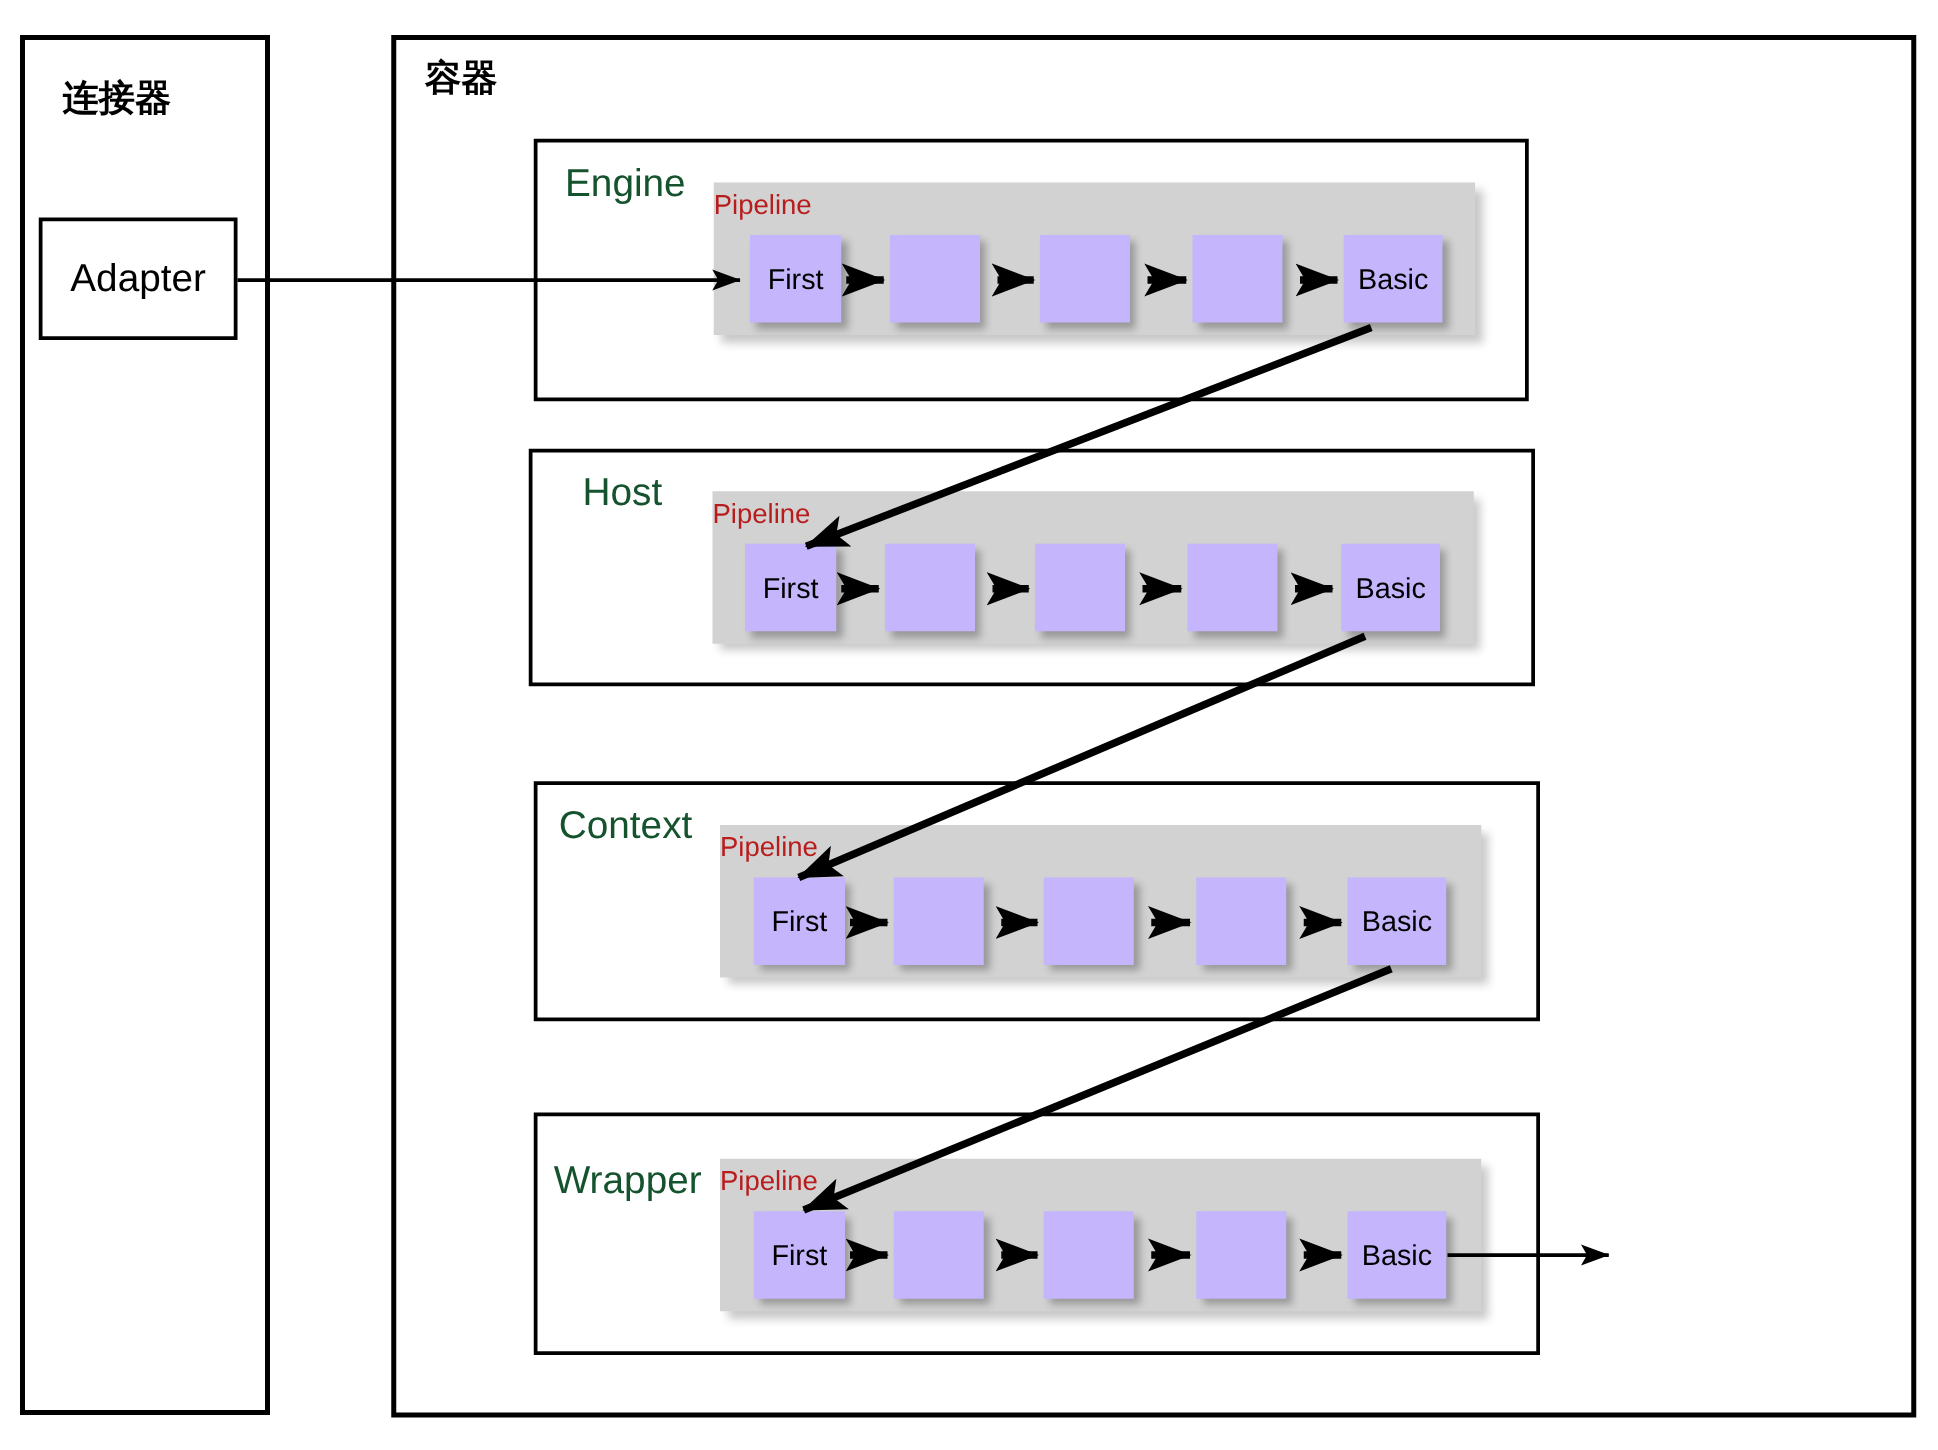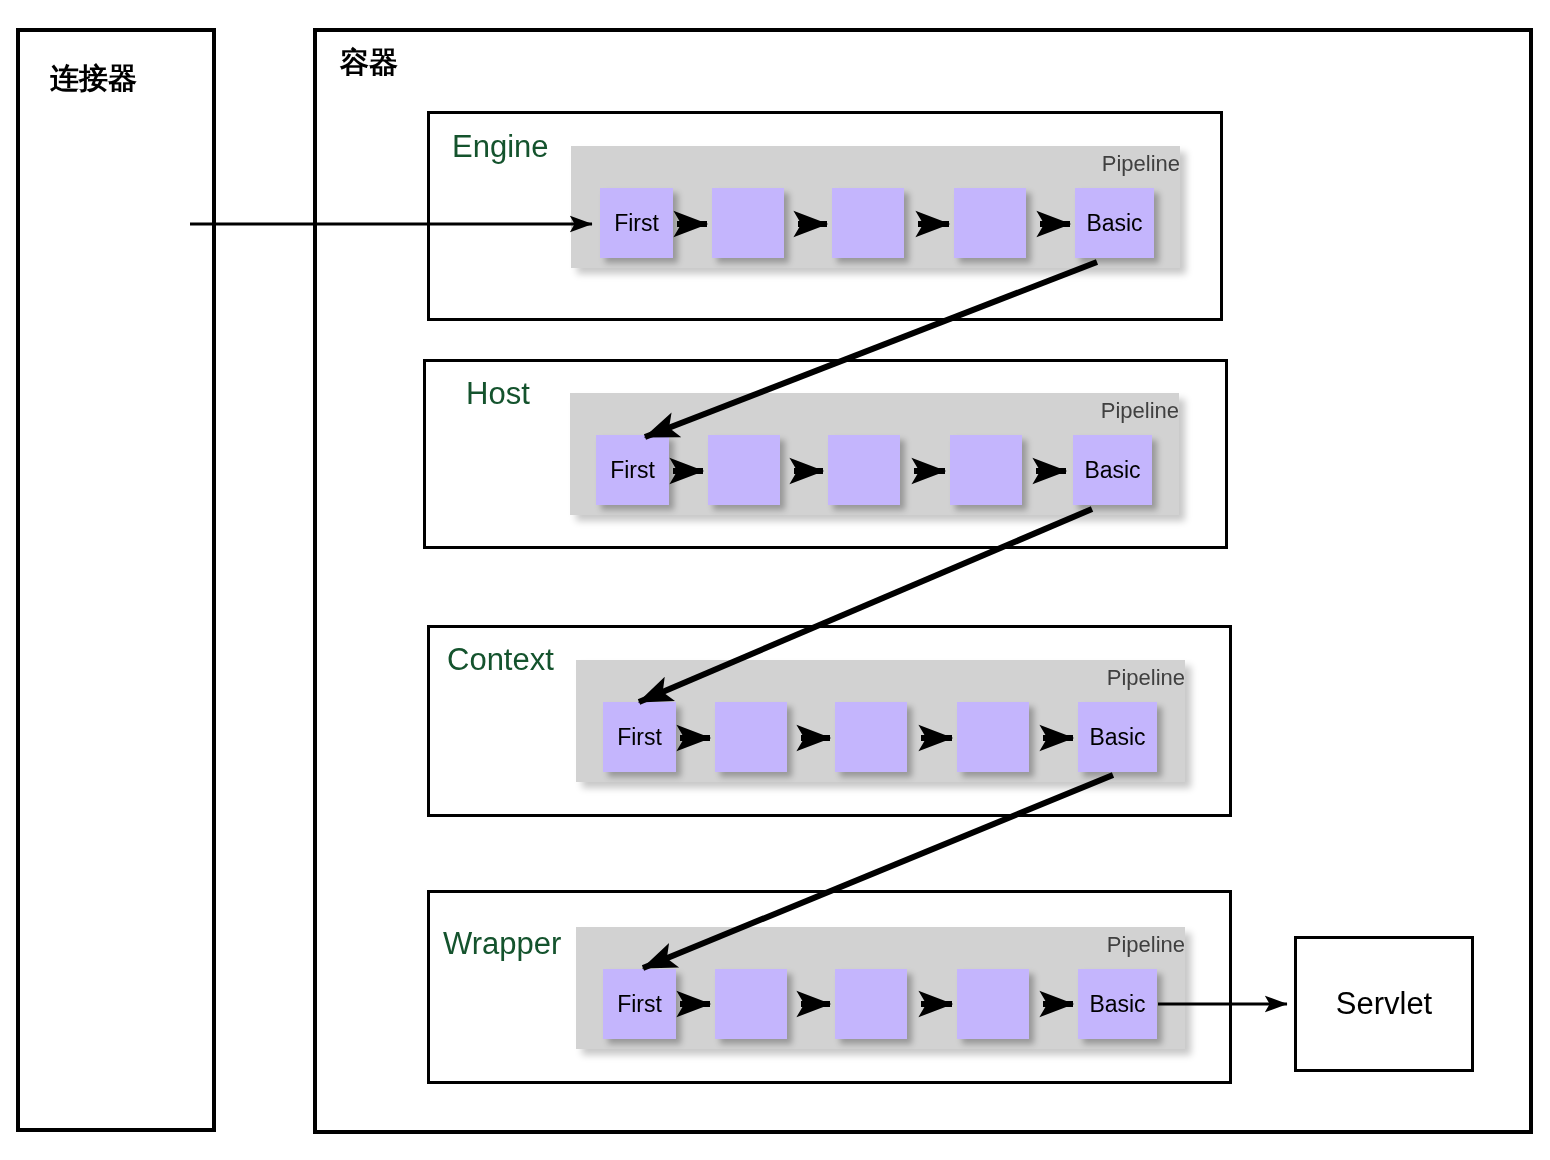--- a/index.html
+++ b/index.html
@@ -71,23 +71,23 @@
   .pipeline {
     position: absolute;
     background: #d2d2d2;
     box-shadow: 6px 6px 7px rgba(0,0,0,0.22);
   }
   .pipeline-title {
     position: absolute;
     top: 7px;
     left: 0;
     right: 0;
-    text-align: right;
+    text-align: left;
     font-size: 22px;
-    color: #404040;
+    color: #b91c1c;
     line-height: 1;
   }
 
   
   .valve {
     position: absolute;
     background: #c4b5fd;
     box-shadow: 5px 5px 6px rgba(0,0,0,0.28);
     display: flex;
     align-items: center;
@@ -106,20 +106,23 @@
   }
 </style>
 </head>
 <body>
 
 <div id="canvas">
 
   <div class="frame" style="left:16px; top:28px; width:200px; height:1104px;"></div>
   <div class="frame-label cjk-label" style="left:50px; top:64px;">连接器</div>
 
+  <div class="plainbox" style="left:31px; top:174px; width:159px; height:98px;">
+    <span>Adapter</span>
+  </div>
 
   <div class="frame" style="left:313px; top:28px; width:1220px; height:1106px;"></div>
   <div class="frame-label cjk-label" style="left:340px; top:48px;">容器</div>
 
   <div class="section" style="left:427px; top:111px; width:796px; height:210px;"></div>
   <div class="section-label" style="left:452px; top:131px;">Engine</div>
 
   <div class="pipeline" style="left:571px; top:146px; width:609px; height:122px;">
     <div class="pipeline-title">Pipeline</div>
     <div class="valve" style="left:29px; top:42px; width:73px; height:70px;">
@@ -174,23 +177,20 @@
       <span>First</span>
     </div>
     <div class="valve" style="left:139px; top:42px; width:72px; height:70px;"></div>
     <div class="valve" style="left:259px; top:42px; width:72px; height:70px;"></div>
     <div class="valve" style="left:381px; top:42px; width:72px; height:70px;"></div>
     <div class="valve" style="left:502px; top:42px; width:79px; height:70px;">
       <span>Basic</span>
     </div>
   </div>
 
-  <div class="plainbox" style="left:1294px; top:936px; width:180px; height:136px; font-size:31px;">
-    <span>Servlet</span>
-  </div>
 
   <svg class="overlay" viewBox="0 0 1550 1160">
     <defs>
       <marker id="ah" markerWidth="9" markerHeight="9" refX="7.4" refY="3.1" orient="auto" markerUnits="strokeWidth">
         <path d="M0,0.3 L7.6,3.1 L0,5.9 L1.6,3.1 Z" fill="#000000"></path>
       </marker>
       <marker id="ah-big" markerWidth="7" markerHeight="7" refX="5.6" refY="2.4" orient="auto" markerUnits="strokeWidth">
         <path d="M0,0.2 L5.8,2.4 L0,4.6 L1.3,2.4 Z" fill="#000000"></path>
       </marker>
     </defs>

